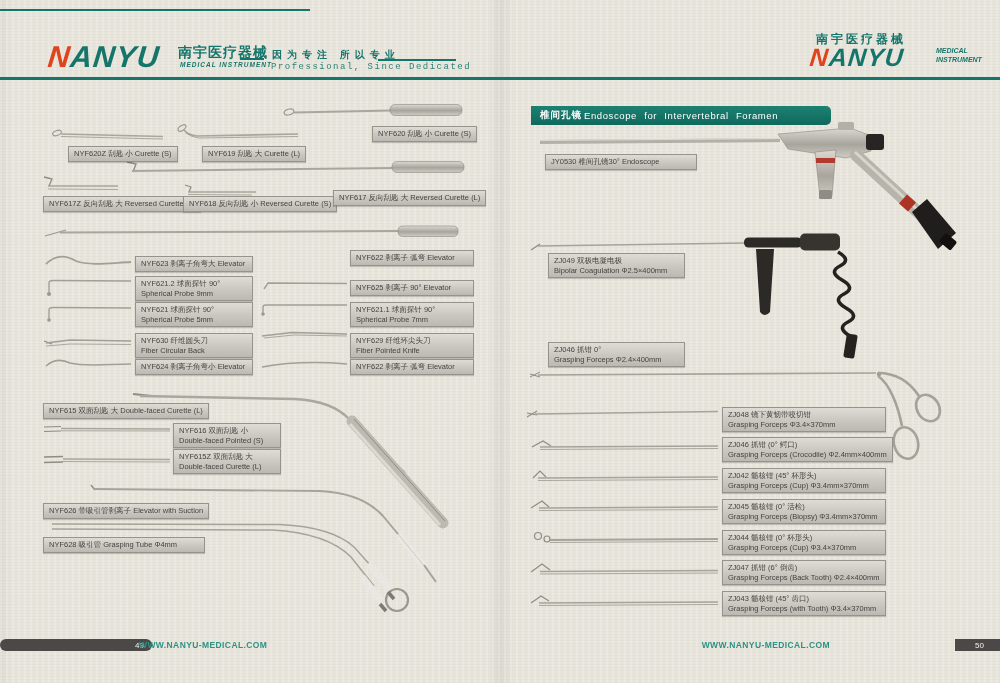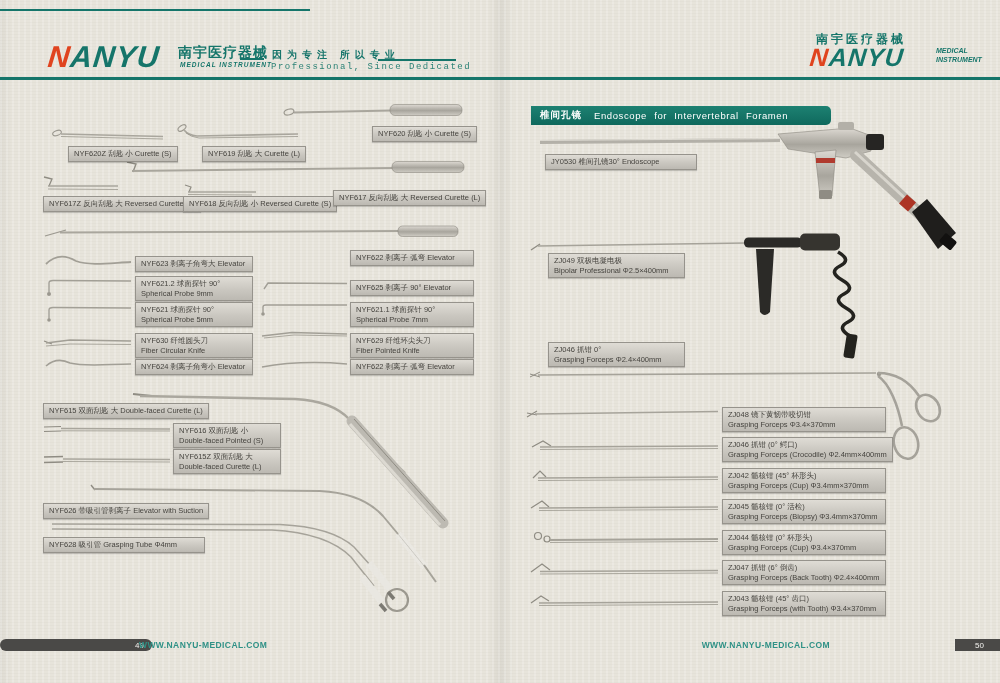--- a/index.html
+++ b/index.html
@@ -26,21 +26,21 @@
   .tagEn{color:#2c8276;font-size:9px;letter-spacing:1.5px;font-family:"Liberation Mono",monospace;white-space:nowrap;}
   .dash{position:absolute;background:#15756a;height:2px;}
   
   .secbar{
     position:absolute;left:531px;top:106px;width:300px;height:19px;
     background:linear-gradient(180deg,#1d8172,#0f695d);
     border-radius:0 5px 5px 0;color:#ffffff;font-size:9.5px;
     display:flex;align-items:center;padding-left:9px;box-sizing:border-box;
     letter-spacing:0.6px;word-spacing:4px;white-space:nowrap;
   }
-  .secbar .cn{font-weight:bold;margin-right:12px;letter-spacing:1px;}
+  .secbar .cn{font-weight:bold;margin-right:2px;letter-spacing:1px;}
   
   .lbl{
     position:absolute;display:inline-block;white-space:nowrap;
     background:linear-gradient(180deg,#dfdcd5 0%,#cac7c0 55%,#bcb9b2 100%);
     border:1px solid #96938c;color:#46443f;
     font-size:7.5px;line-height:9.5px;padding:2px 5px;
     box-shadow:0 1px 1px rgba(0,0,0,0.18);
   }
   .lbl.wide{min-width:152px;}
   
@@ -271,21 +271,21 @@
   <div class="lbl" style="left:135px;top:302px;min-width:106px">
     <div>NYF621 球面探针 90°</div>
     <div>Spherical Probe 5mm</div>
   </div>
   <div class="lbl" style="left:350px;top:302px;min-width:112px">
     <div>NYF621.1 球面探针 90°</div>
     <div>Spherical Probe 7mm</div>
   </div>
   <div class="lbl" style="left:135px;top:333px;min-width:106px">
     <div>NYF630 纤维圆头刀</div>
-    <div>Fiber Circular Knife</div>
+    <div>Fiber Circular Back</div>
   </div>
   <div class="lbl" style="left:350px;top:333px;min-width:112px">
     <div>NYF629 纤维环尖头刀</div>
     <div>Fiber Pointed Knife</div>
   </div>
   <div class="lbl" style="left:135px;top:359px;min-width:106px">NYF624 剥离子角弯小 Elevator</div>
   <div class="lbl" style="left:350px;top:359px;min-width:112px">NYF622 剥离子 弧弯 Elevator</div>
   <div class="lbl" style="left:43px;top:403px">NYF615 双面刮匙 大  Double-faced Curette (L)</div>
   <div class="lbl" style="left:173px;top:423px;min-width:96px">
     <div>NYF616 双面刮匙 小</div>
@@ -294,21 +294,21 @@
   <div class="lbl" style="left:173px;top:449px;min-width:96px">
     <div>NYF615Z 双面刮匙 大</div>
     <div>Double-faced Curette (L)</div>
   </div>
   <div class="lbl" style="left:43px;top:503px;min-width:150px">NYF626 带吸引管剥离子 Elevator with Suction</div>
   <div class="lbl" style="left:43px;top:537px;min-width:150px">NYF628 吸引管 Grasping Tube  Φ4mm</div>
 
   <div class="lbl" style="left:545px;top:154px;min-width:140px">JY0530 椎间孔镜30°  Endoscope</div>
   <div class="lbl" style="left:548px;top:253px;min-width:125px">
     <div>ZJ049 双极电凝电极</div>
-    <div>Bipolar Professional  Φ2.5×400mm</div>
+    <div>Bipolar Coagulation  Φ2.5×400mm</div>
   </div>
   <div class="lbl" style="left:548px;top:342px;min-width:125px">
     <div>ZJ046 抓钳 0°</div>
     <div>Grasping Forceps  Φ2.4×400mm</div>
   </div>
   <div class="lbl wide" style="left:722px;top:407px">
     <div>ZJ048 镜下黄韧带咬切钳</div>
     <div>Grasping Forceps  Φ3.4×370mm</div>
   </div>
   <div class="lbl wide" style="left:722px;top:437px">

